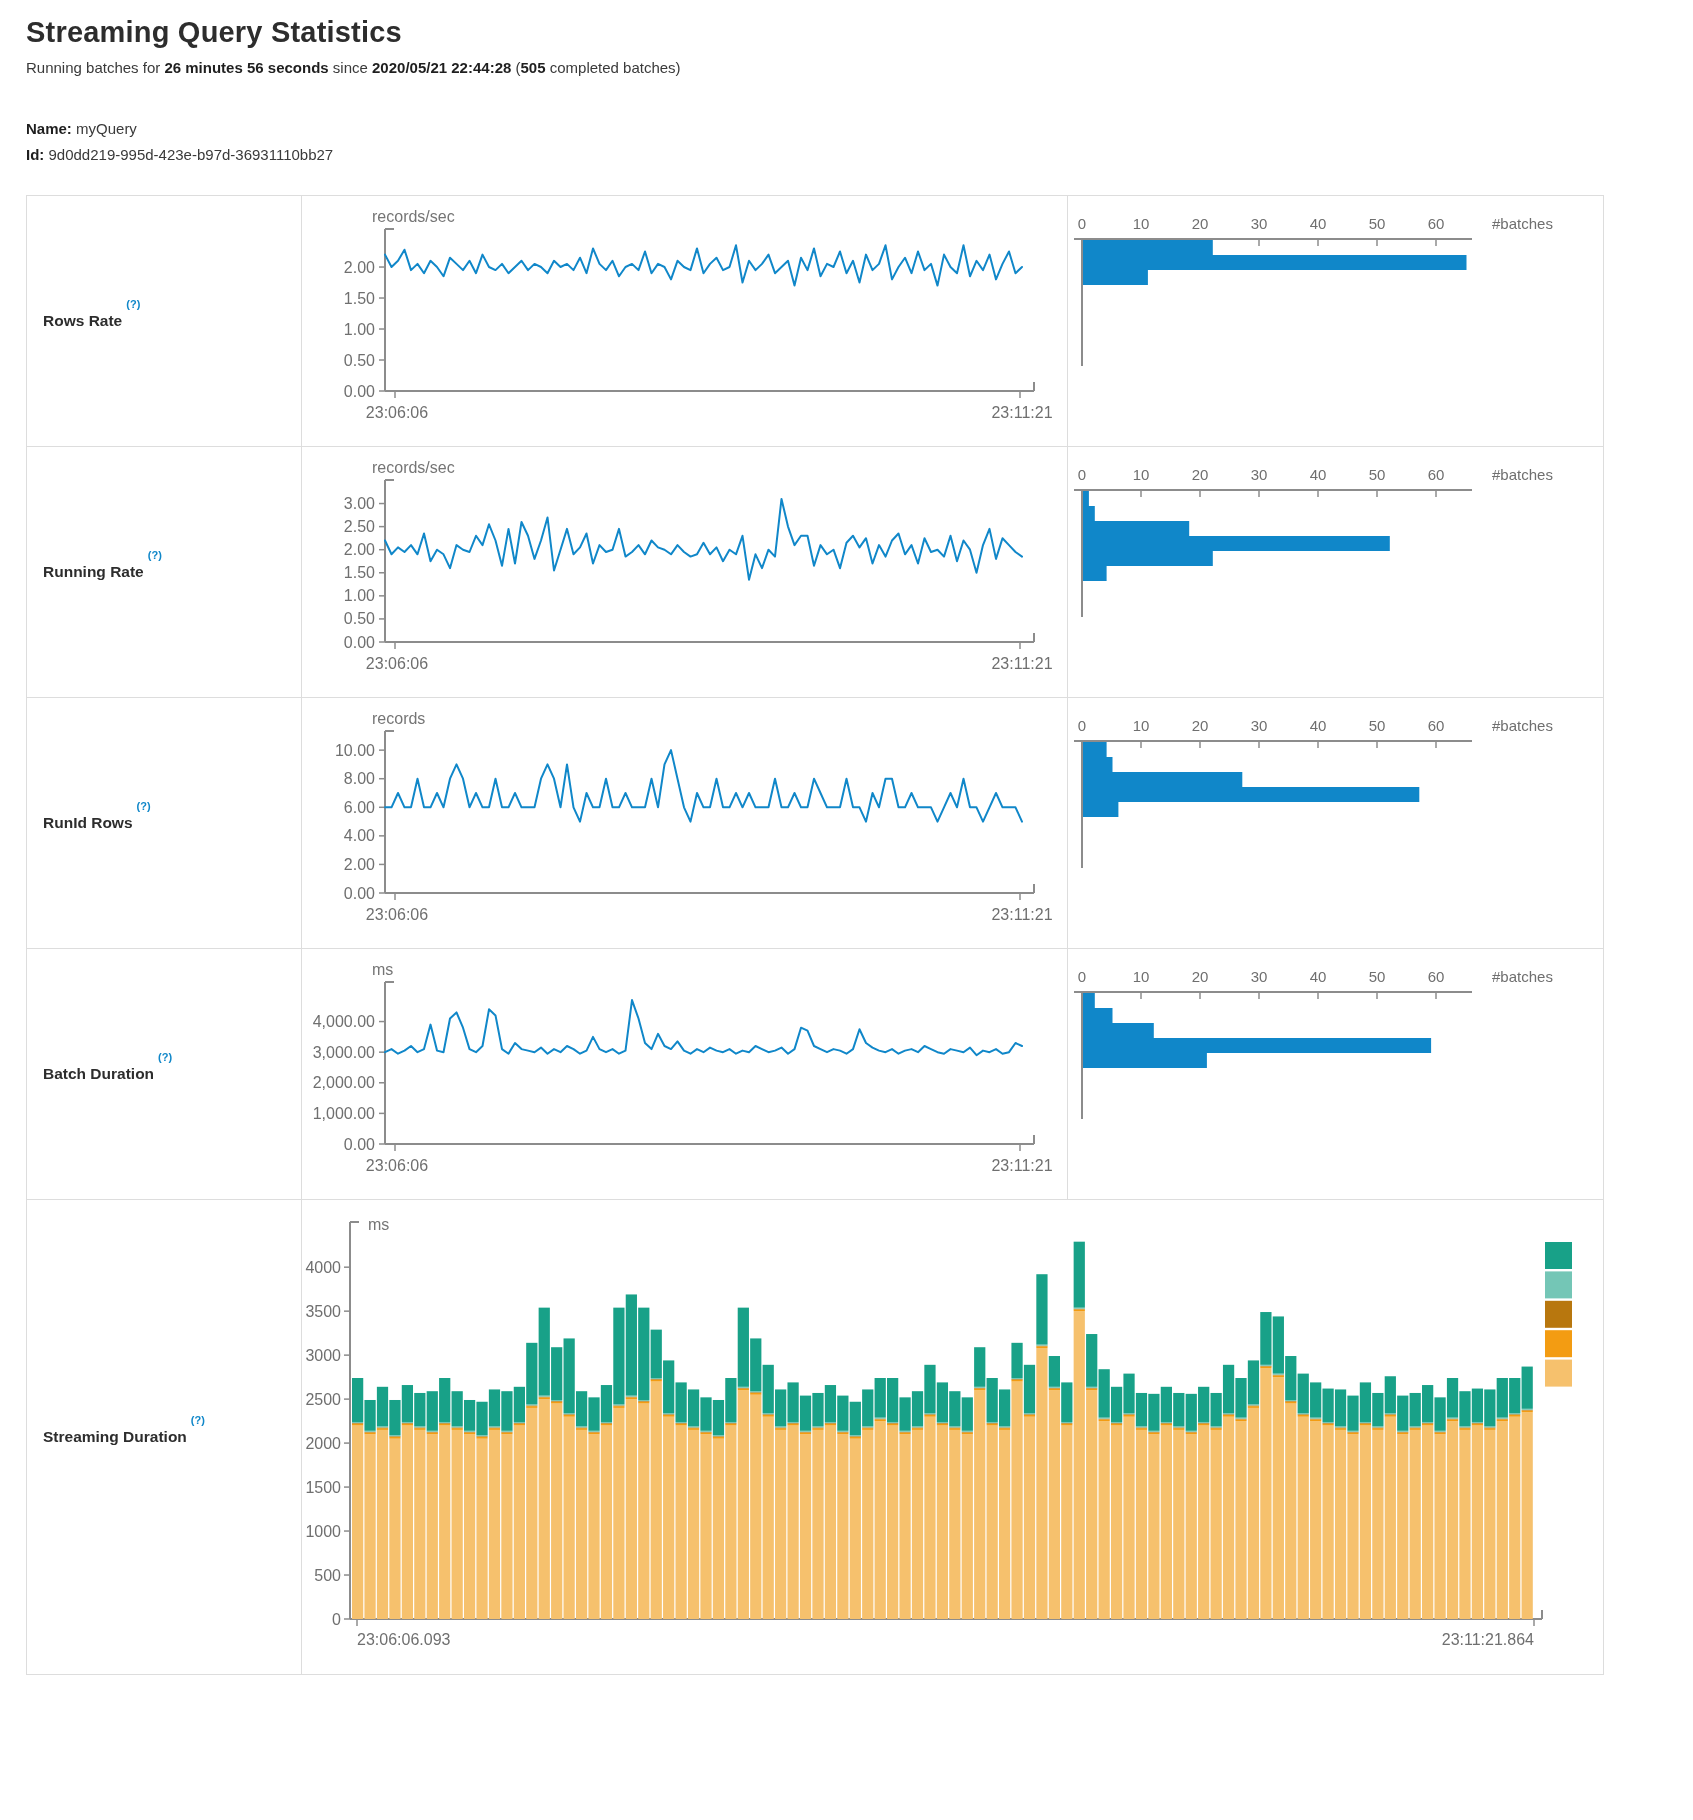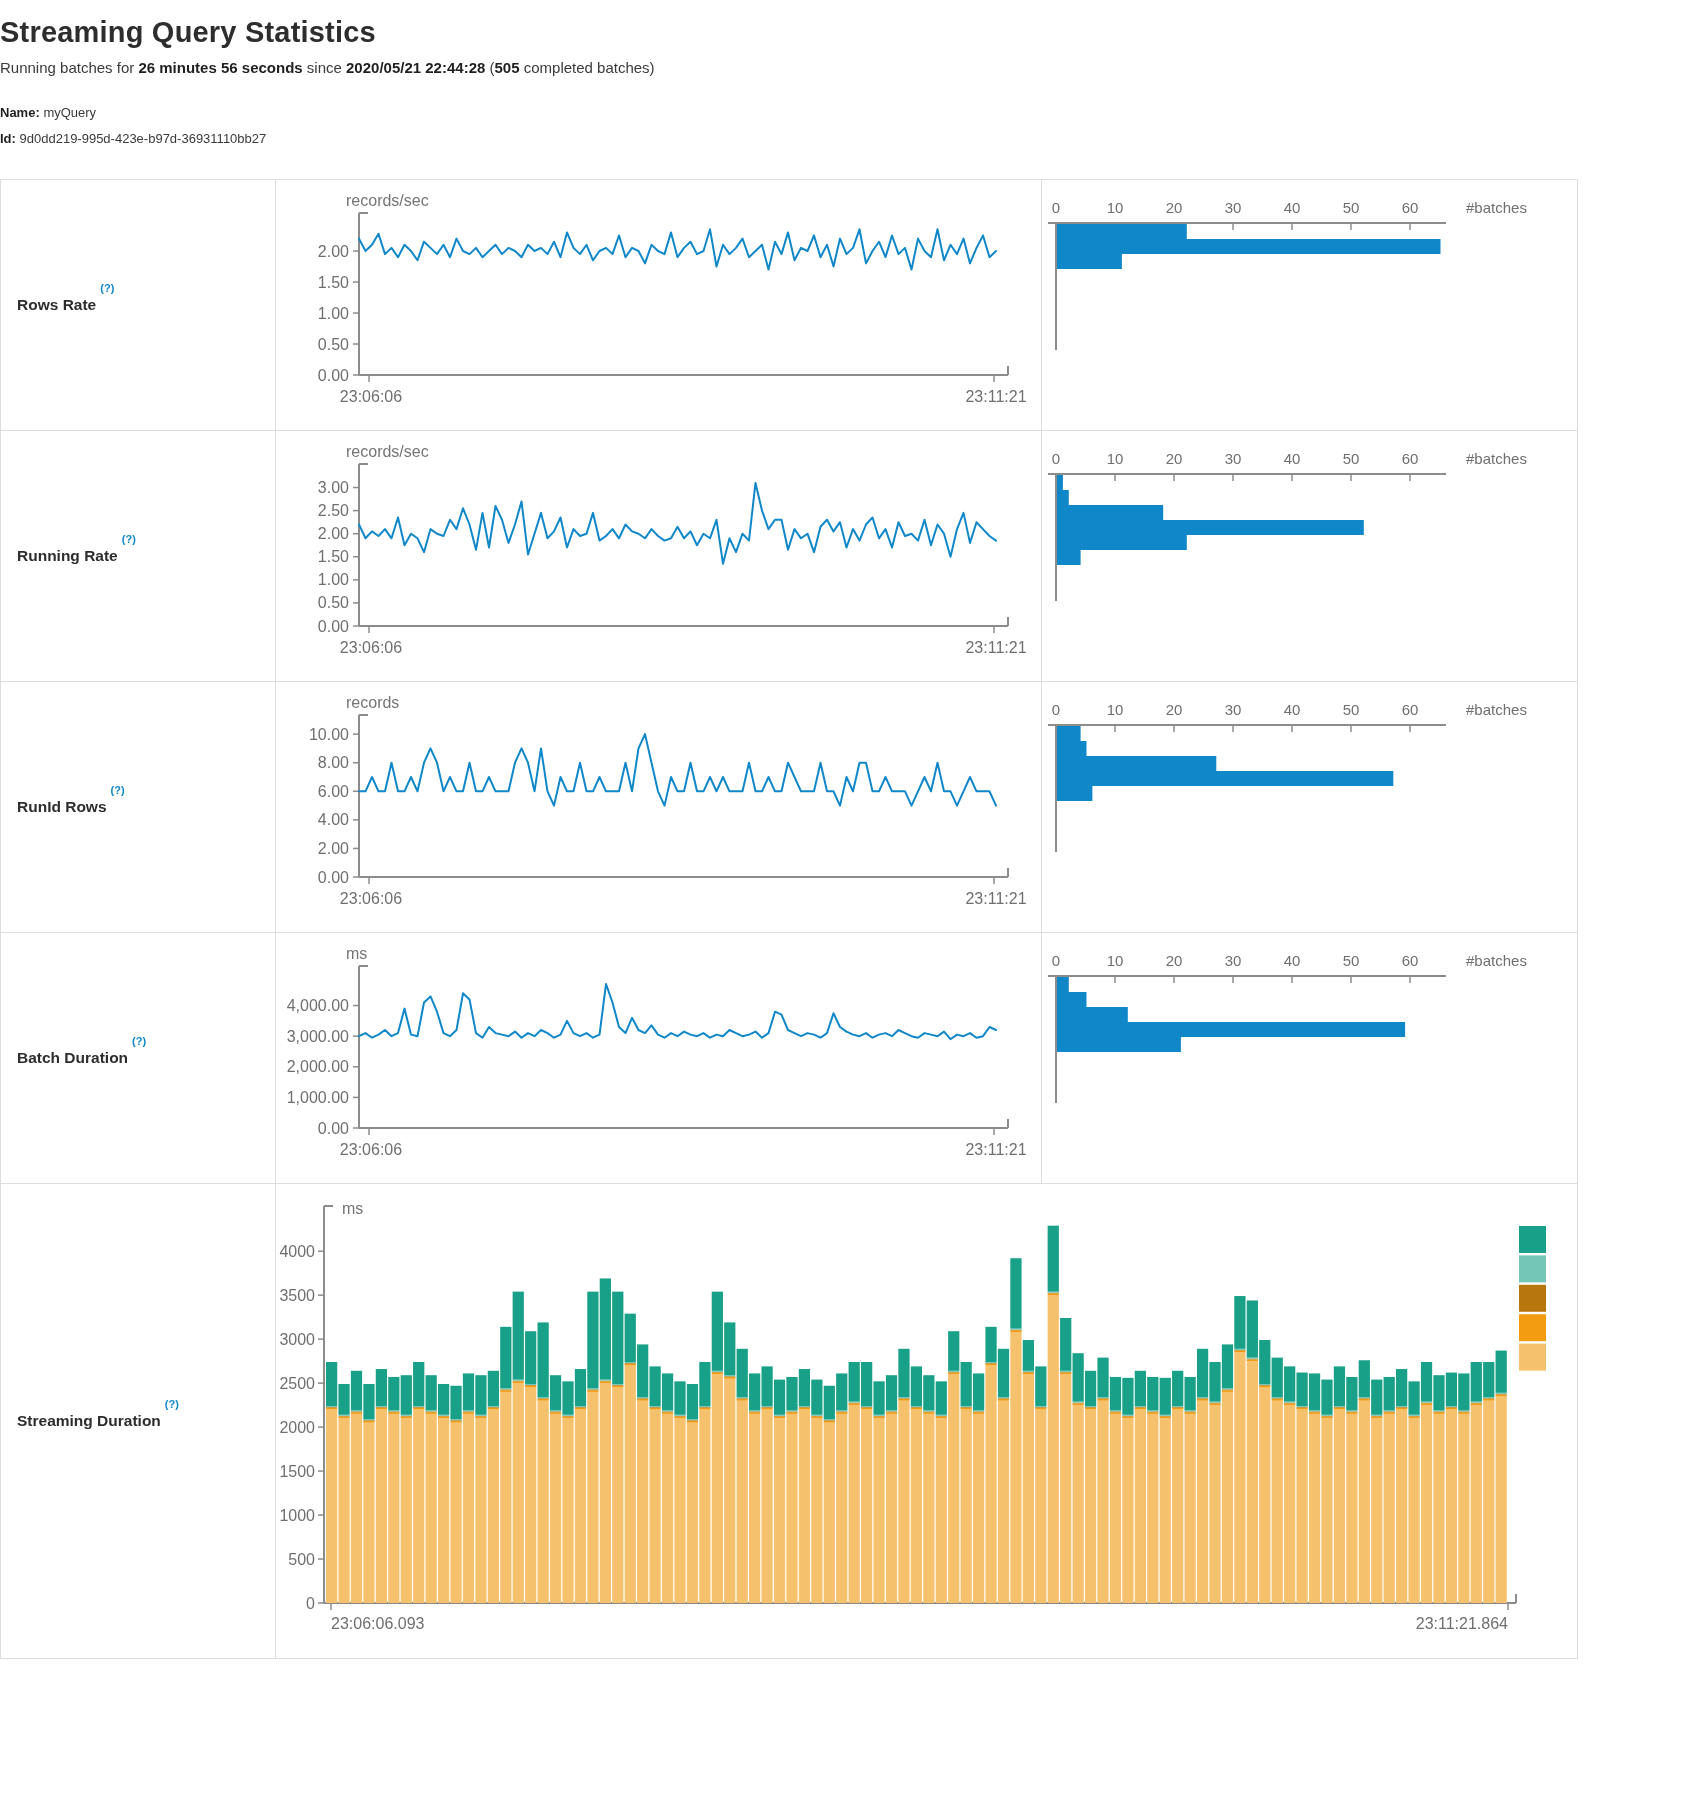--- a/index.html
+++ b/index.html
@@ -1,22 +1,22 @@
 <!DOCTYPE html>
 <html><head>
 <meta charset="utf-8">
 <style>
   html,body{margin:0;padding:0;background:#fff;}
   body{font-family:"Liberation Sans",sans-serif;color:#333;}
   .page{width:1693px;height:1820px;position:relative;overflow:hidden;background:#fff;}
-  .content{padding:16px 0 0 0;}
+  .content{padding:16px 0 0 26px;}
   h1{font-size:29px;line-height:32px;margin:0;font-weight:700;color:#2d2d2d;letter-spacing:.2px;}
   .runline{margin-top:11px;font-size:15px;color:#3a3a3a;}
   .runline b{color:#1f1f1f;}
-  .meta{margin-top:24px;font-size:13px;color:#3a3a3a;}
+  .meta{margin-top:40px;font-size:15px;color:#3a3a3a;}
   .meta-line{line-height:26px;}
   .meta-line b{color:#1f1f1f;}
   .stats-table{margin-top:27px;width:1576px;border:1px solid #ddd;box-sizing:content-box;}
   .trow{display:flex;}
   .trow + .trow{border-top:1px solid #ddd;}
   .cell{box-sizing:border-box;overflow:hidden;}
   .cell-label{width:274px;display:flex;align-items:center;padding-left:16px;font-weight:700;font-size:15.5px;color:#2d2d2d;}
   .cell-timeline{width:766px;border-left:1px solid #ddd;}
   .cell-timeline.wide{width:1302px;}
   .cell-hist{width:536px;border-left:1px solid #ddd;}

